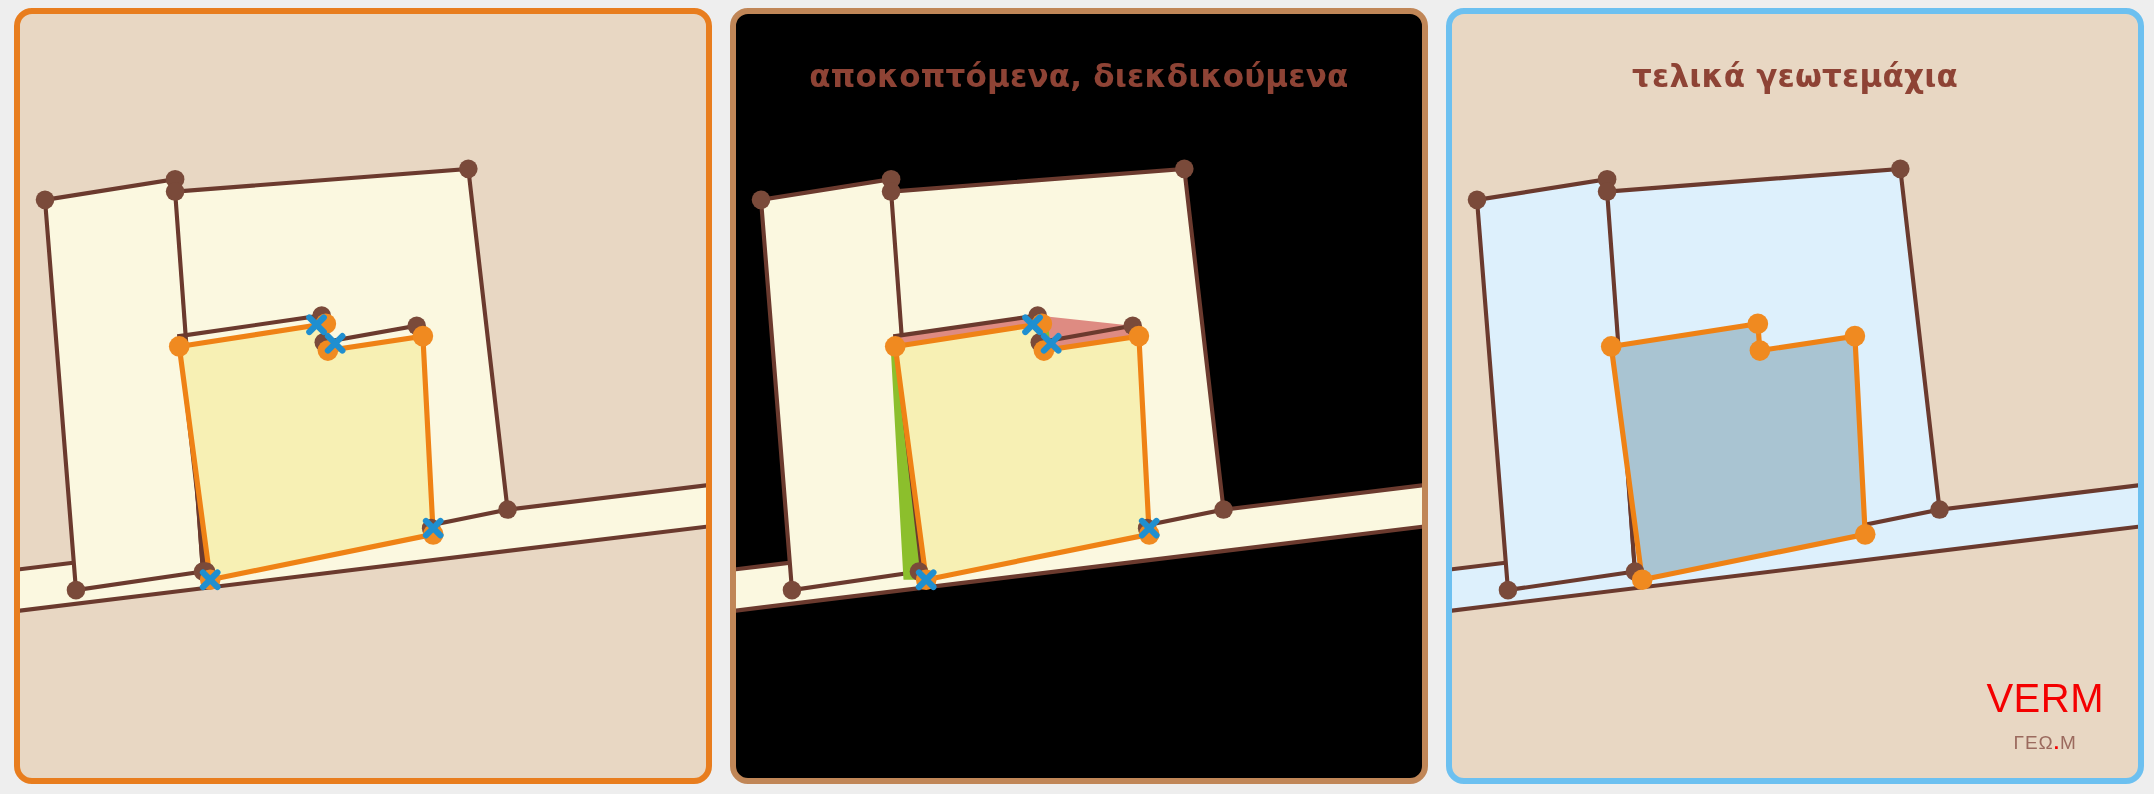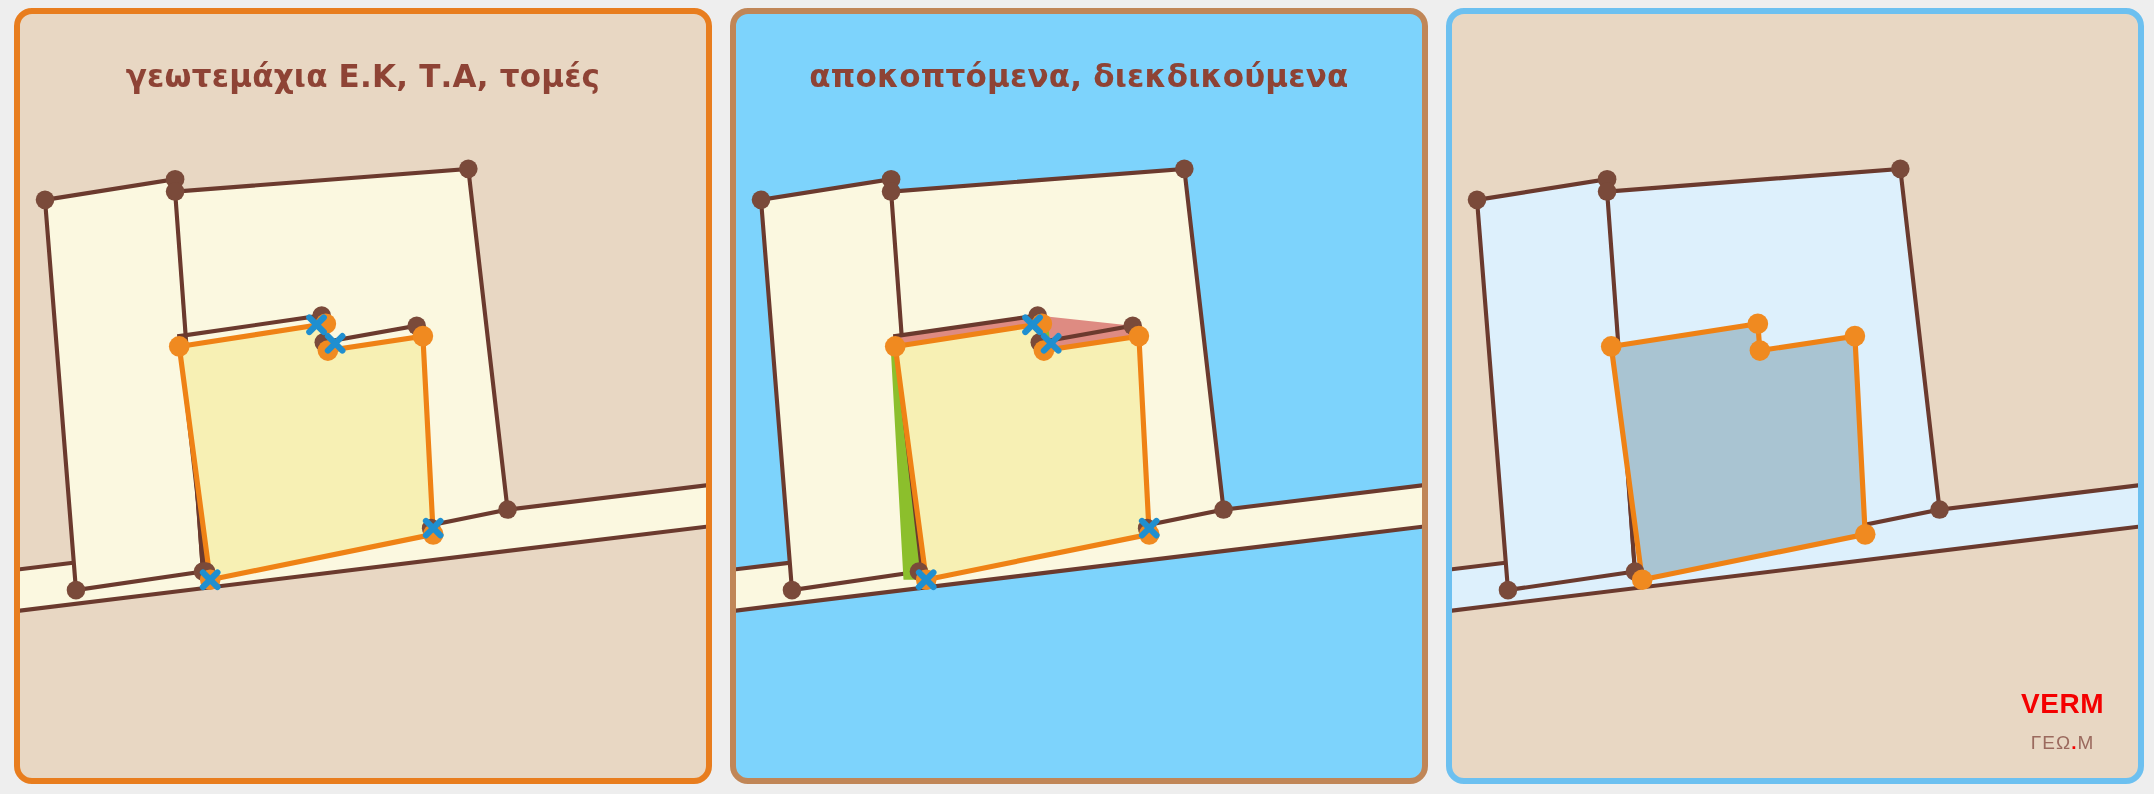--- a/index.html
+++ b/index.html
@@ -62,22 +62,22 @@
   .logo {
     position: absolute;
     right: 34px;
     bottom: 26px;
     text-align: center;
     line-height: 1;
     z-index: 6;
   }
   .logo-main {
     font-family: "Liberation Sans", sans-serif;
-    font-weight: bold;
-    font-size: 28px;
+    font-weight: normal;
+    font-size: 40px;
     letter-spacing: 0.5px;
     display: block;
   }
   .logo-sub {
     font-family: "Liberation Sans", sans-serif;
     font-weight: normal;
     font-size: 19px;
     letter-spacing: 1px;
     display: block;
     margin-top: 15px;
@@ -143,25 +143,24 @@
           <g>
               <line x1="175" y1="541" x2="189" y2="555"></line>
               <line x1="189" y1="541" x2="175" y2="555"></line>
             </g>
           <g>
               <line x1="391" y1="491" x2="405" y2="505"></line>
               <line x1="405" y1="491" x2="391" y2="505"></line>
             </g>
         </g>
       </svg>
-      <div class="panel-title">γεωτεμάχια Ε.Κ, Τ.Α, τομές</div>
     </div>
   </div>
 
-  <div class="panel" style="border:6px solid #c08657; background:#7dd3fc;">
+  <div class="panel" style="border:6px solid #c08657; background:#000000;">
     <div class="panel-inner">
       <svg class="map-svg" viewBox="0 0 660 740" preserveAspectRatio="xMidYMid meet">
         <g>
           <polygon points="-20,540 700,452 700,492 -20,580" fill="#fbf8e0"></polygon>
           <line x1="-20" y1="540" x2="700" y2="452" stroke="#6b3a2e" stroke-width="4"></line>
           <line x1="-20" y1="580" x2="700" y2="492" stroke="#6b3a2e" stroke-width="4"></line>
         </g>
         <polygon points="22,180 148,160 175,540 52,558" fill="#fbf8e0" stroke="#6b3a2e" stroke-width="4"></polygon>
         <polygon points="148,172 432,150 470,480 175,540" fill="#fbf8e0" stroke="#6b3a2e" stroke-width="4"></polygon>
 
@@ -245,20 +244,21 @@
         </g>
         <g fill="#f08a20">
           <circle cx="152" cy="322" r="10"></circle>
           <circle cx="294" cy="300" r="10"></circle>
           <circle cx="296" cy="326" r="10"></circle>
           <circle cx="388" cy="312" r="10"></circle>
           <circle cx="398" cy="504" r="10"></circle>
           <circle cx="182" cy="548" r="10"></circle>
         </g>
       </svg>
+      <div class="panel-title">τελικά γεωτεμάχια</div>
       <div class="logo">
         <span class="logo-main" style="color:#f40000;">VERM</span>
         <span class="logo-sub" style="color:#9b6a5e;"><span>ΓΕΩ</span><span class="logo-dot" style="color:#f40000;">.</span><span>Μ</span></span>
       </div>
     </div>
   </div>
 
 </div>
 
 </body></html>

